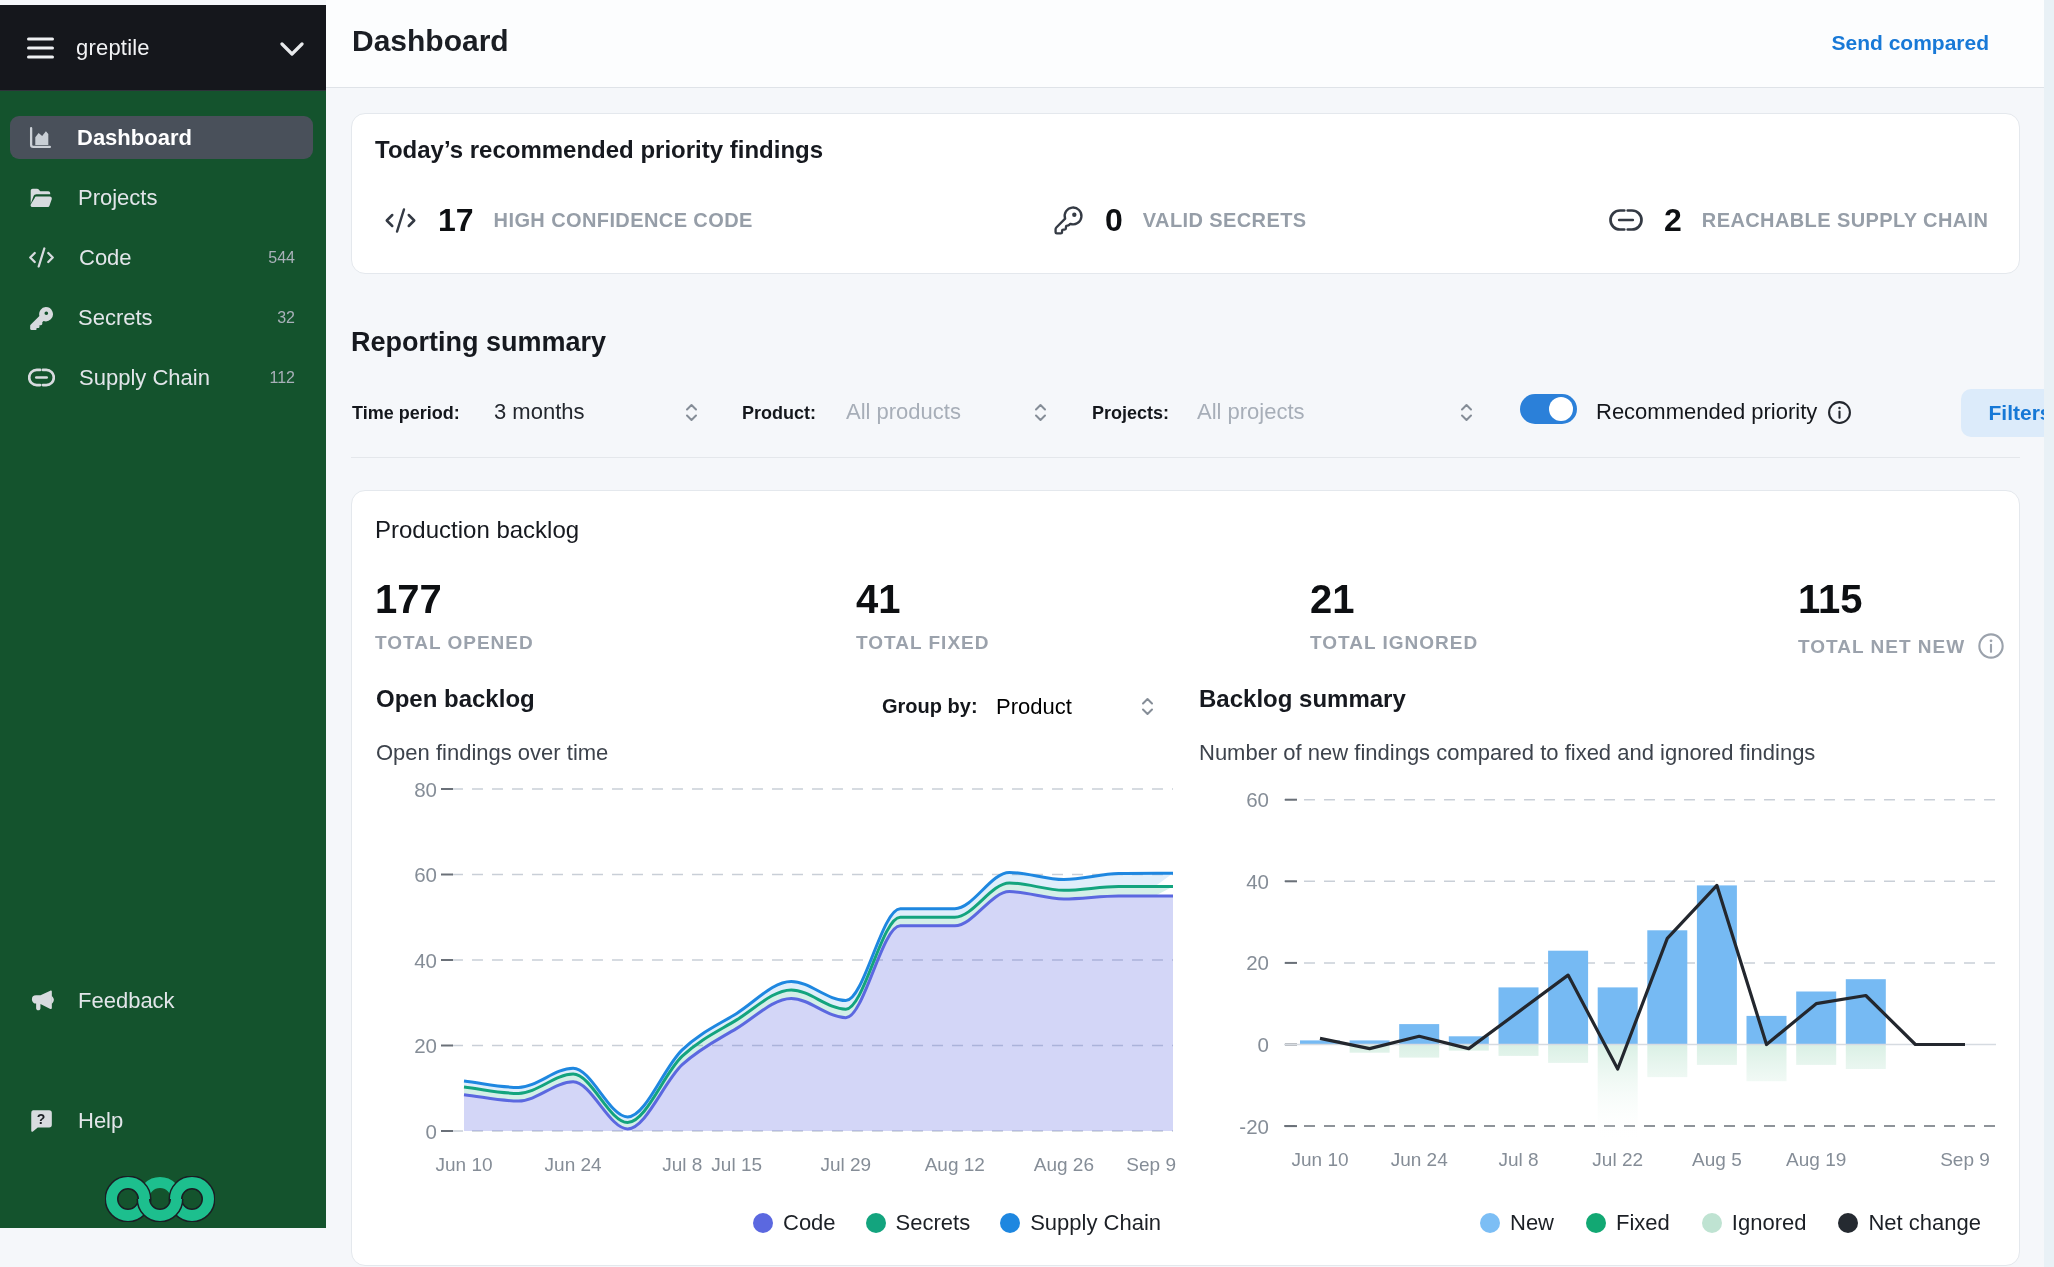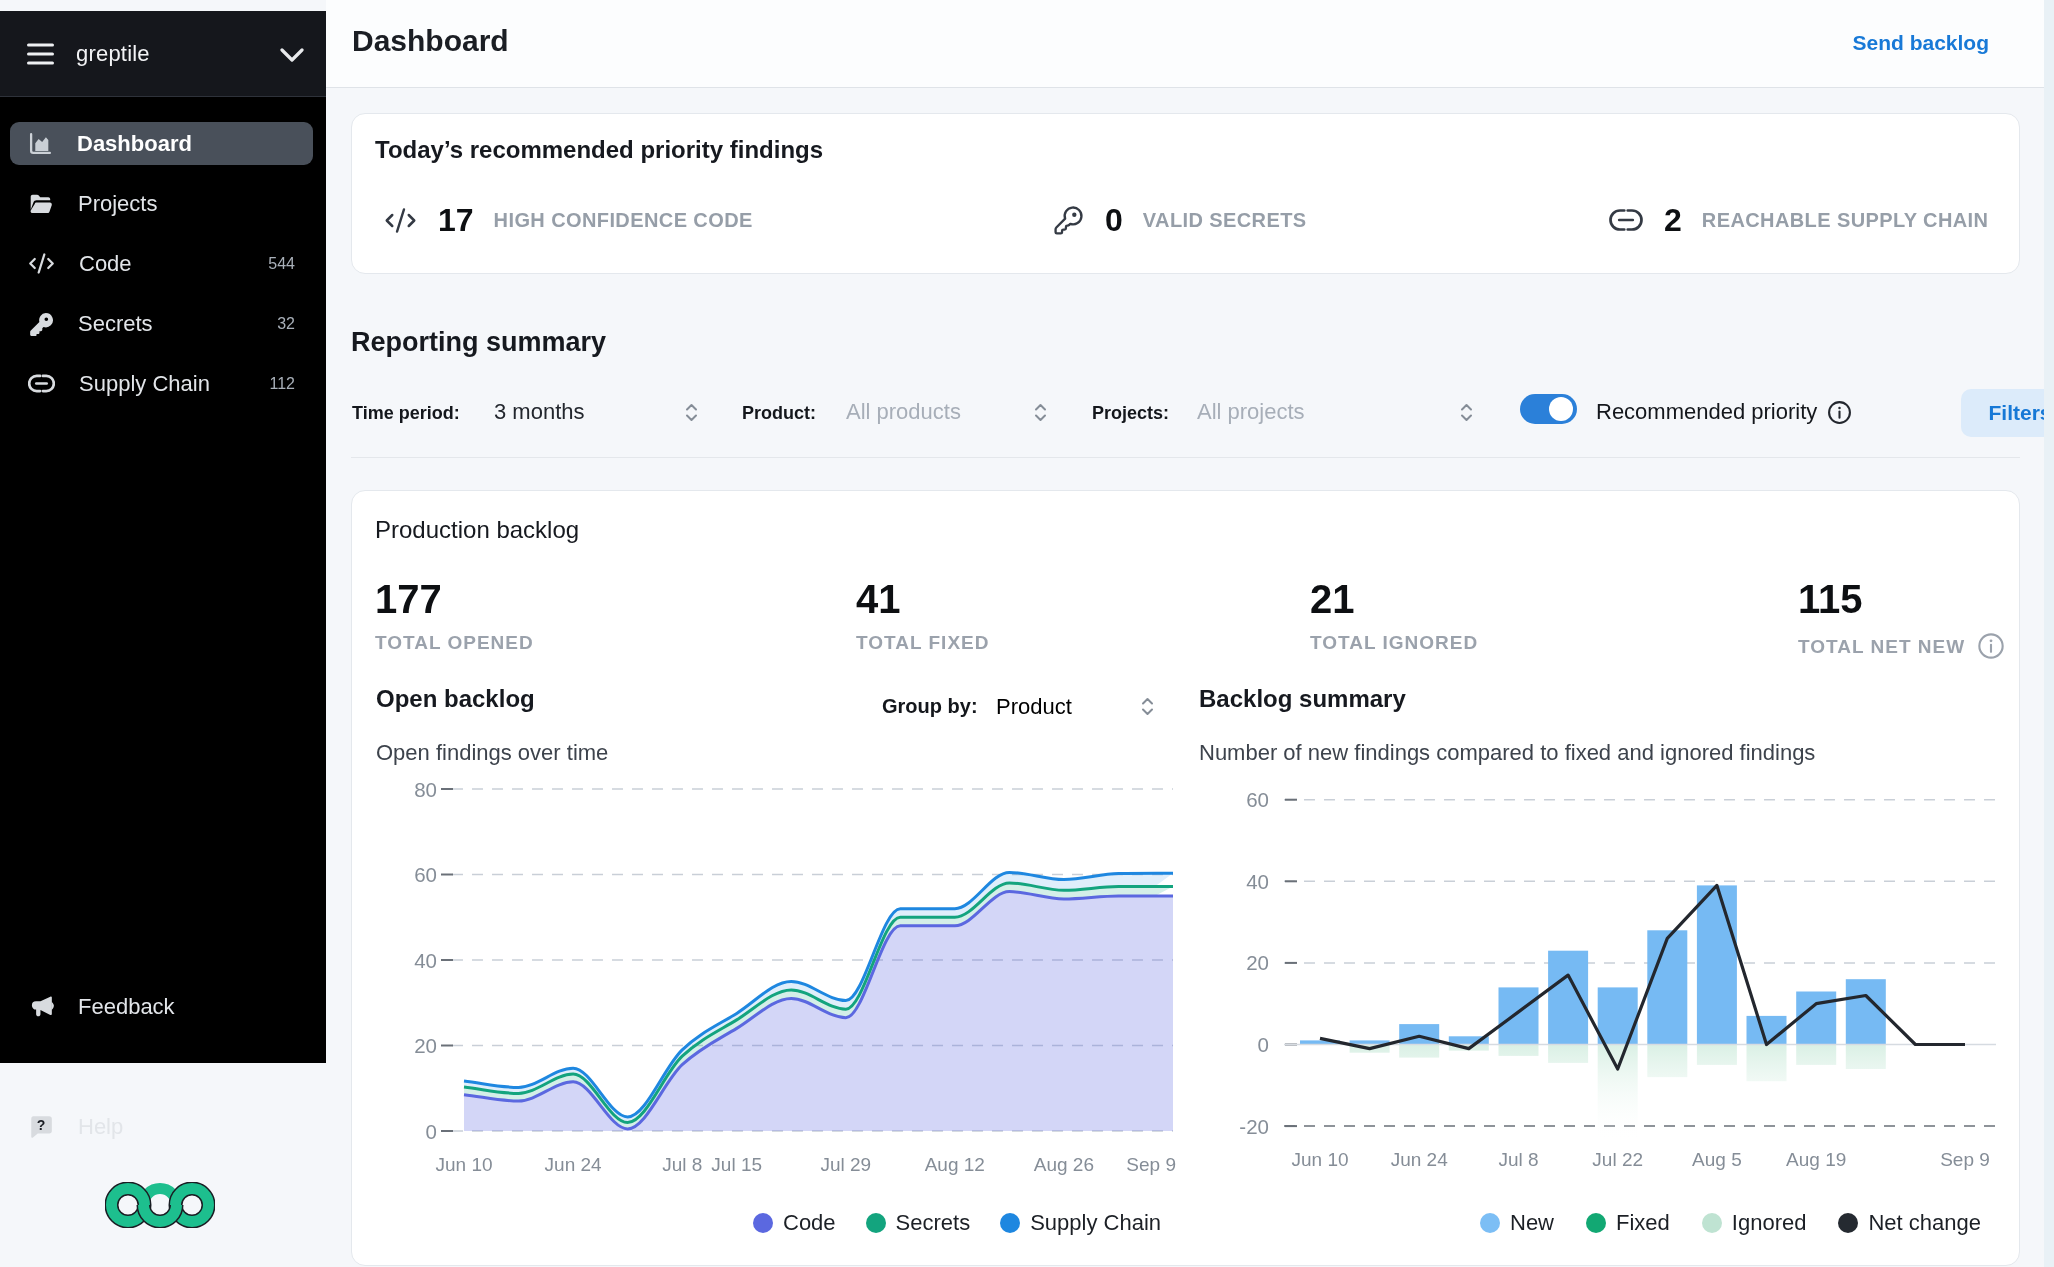--- a/index.html
+++ b/index.html
@@ -1,19 +1,19 @@
 <!DOCTYPE html>
 <html><head>
 <meta charset="utf-8">
 <style>
 *{margin:0;padding:0;box-sizing:border-box}
 html,body{width:2054px;height:1267px;overflow:hidden}
 body{position:relative;font-family:"Liberation Sans",sans-serif;background:#f5f7fa}
 
-#side{position:absolute;left:0;top:11px;width:326px;height:1052px;background:#000000;z-index:5}
+#side{position:absolute;left:0;top:5px;width:326px;height:1223px;background:#14532d;z-index:5}
 #sidehead{position:absolute;left:0;top:0;width:326px;height:86px;background:#15171c;border-bottom:1px solid #2e323a}
 #sidehead .greptile{position:absolute;left:76px;top:0;line-height:86px;font-size:22px;color:#f2f3f5;letter-spacing:.2px}
 .nav{position:absolute;left:10px;width:303px;height:43px;border-radius:9px;display:flex;align-items:center;padding-left:18px;color:#e2e5e9;font-size:22px}
 .nav svg{flex:0 0 auto;margin-right:24px}
 .nav .cnt{position:absolute;right:18px;font-size:16px;color:#a9b0b9}
 .nav.active{background:#49505a;color:#fff;font-weight:bold}
 
 #mhead{position:absolute;left:326px;top:0;width:1728px;height:88px;background:#fcfdfe;border-bottom:1px solid #dfe3e8}
 #mhead h1{position:absolute;left:26px;top:25px;font-size:30px;line-height:32px;color:#1b1e24;font-weight:bold}
 #mhead .sendfb{position:absolute;right:65px;top:31px;font-size:21px;font-weight:bold;color:#1879d7}
@@ -124,21 +124,21 @@
       <path d="M38.5 23 A16.5 16.5 0 0 0 55 39.5" stroke="#1a1d23" stroke-width="14"></path>
       <path d="M38.5 23 A16.5 16.5 0 0 0 55 39.5" stroke="#1dbf8e" stroke-width="11"></path>
       <path d="M55 39.5 A16.5 16.5 0 0 0 71.5 23" stroke="#1a1d23" stroke-width="14"></path>
       <path d="M55 39.5 A16.5 16.5 0 0 0 71.5 23" stroke="#1dbf8e" stroke-width="11"></path>
     </g>
   </svg>
 </div>
 
 <div id="mhead">
   <h1>Dashboard</h1>
-  <span class="sendfb">Send backlog</span>
+  <span class="sendfb">Send compared</span>
 </div>
 
 <div class="card" id="pcard"></div>
 <h2 style="position:absolute;left:375px;top:136px;font-size:24px;line-height:28px;font-weight:bold;color:#16191f;z-index:2">Today’s recommended priority findings</h2>
 <div class="pstat" style="left:384px">
   <svg width="33" height="33" viewBox="0 0 24 24" fill="none" stroke="#343a44" stroke-width="1.8" stroke-linecap="round" stroke-linejoin="round">
       <path d="m18 8 4 4-4 4"></path>
       <path d="m6 8-4 4 4 4"></path>
       <path d="m14.5 4-5 16"></path>
     </svg>

